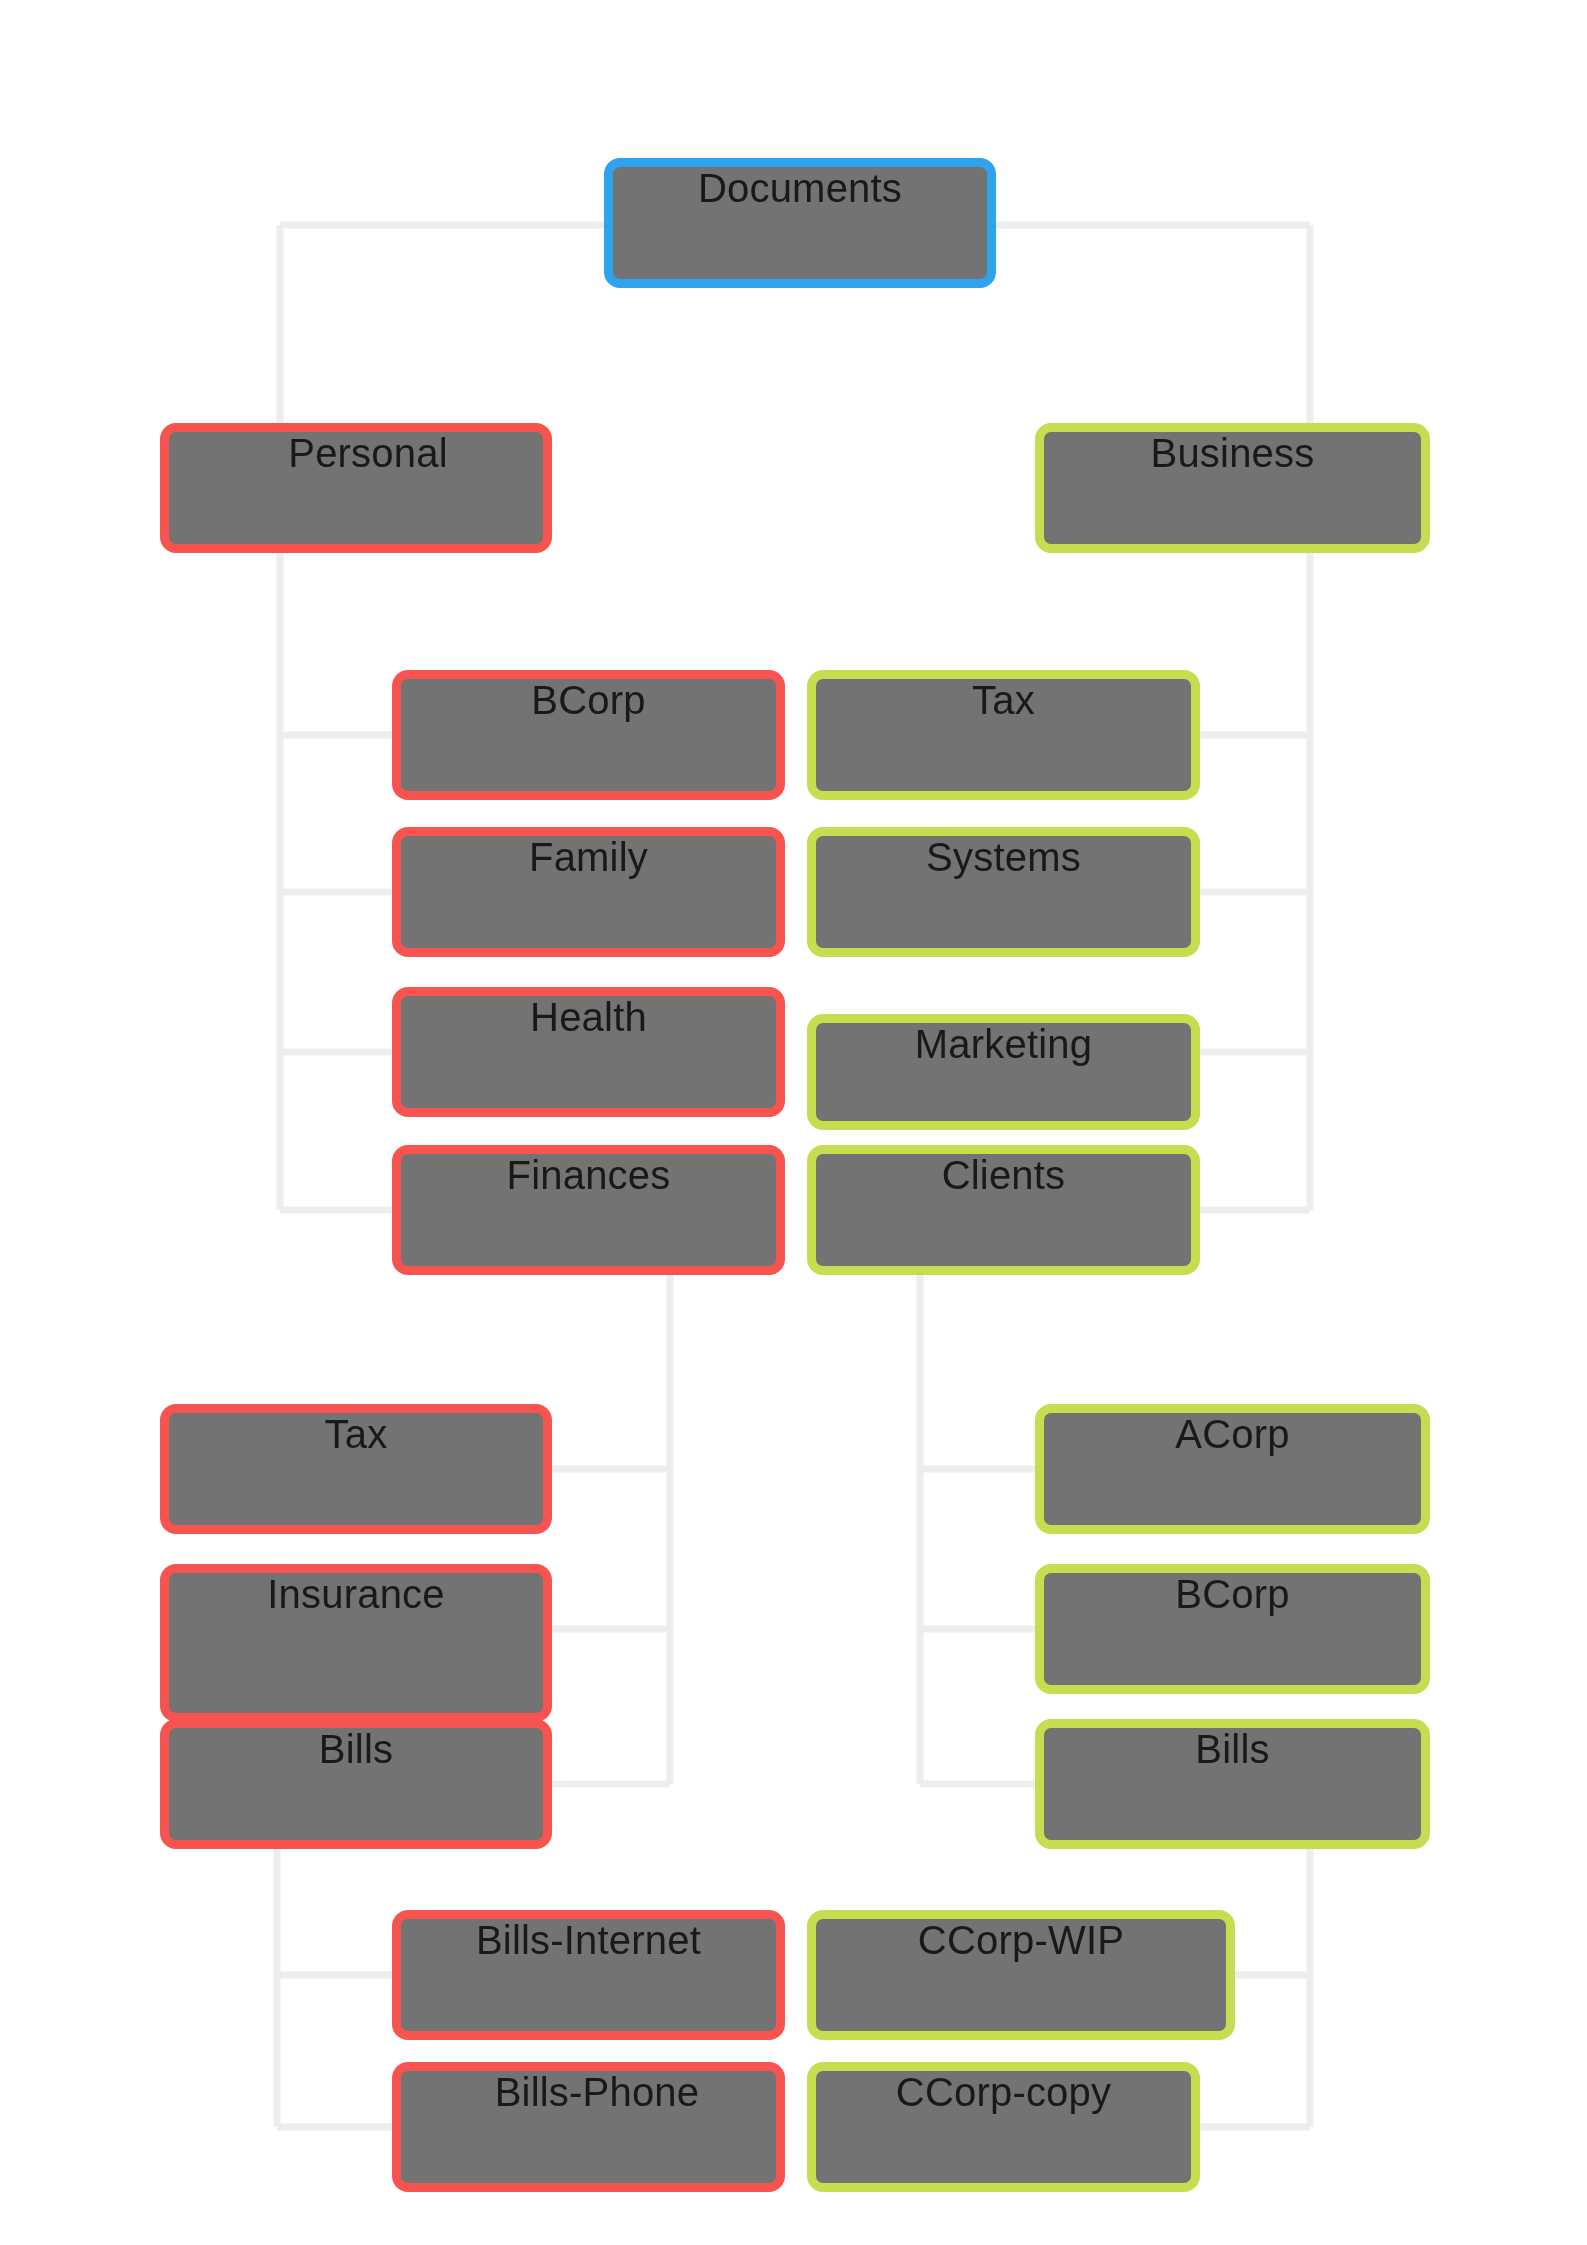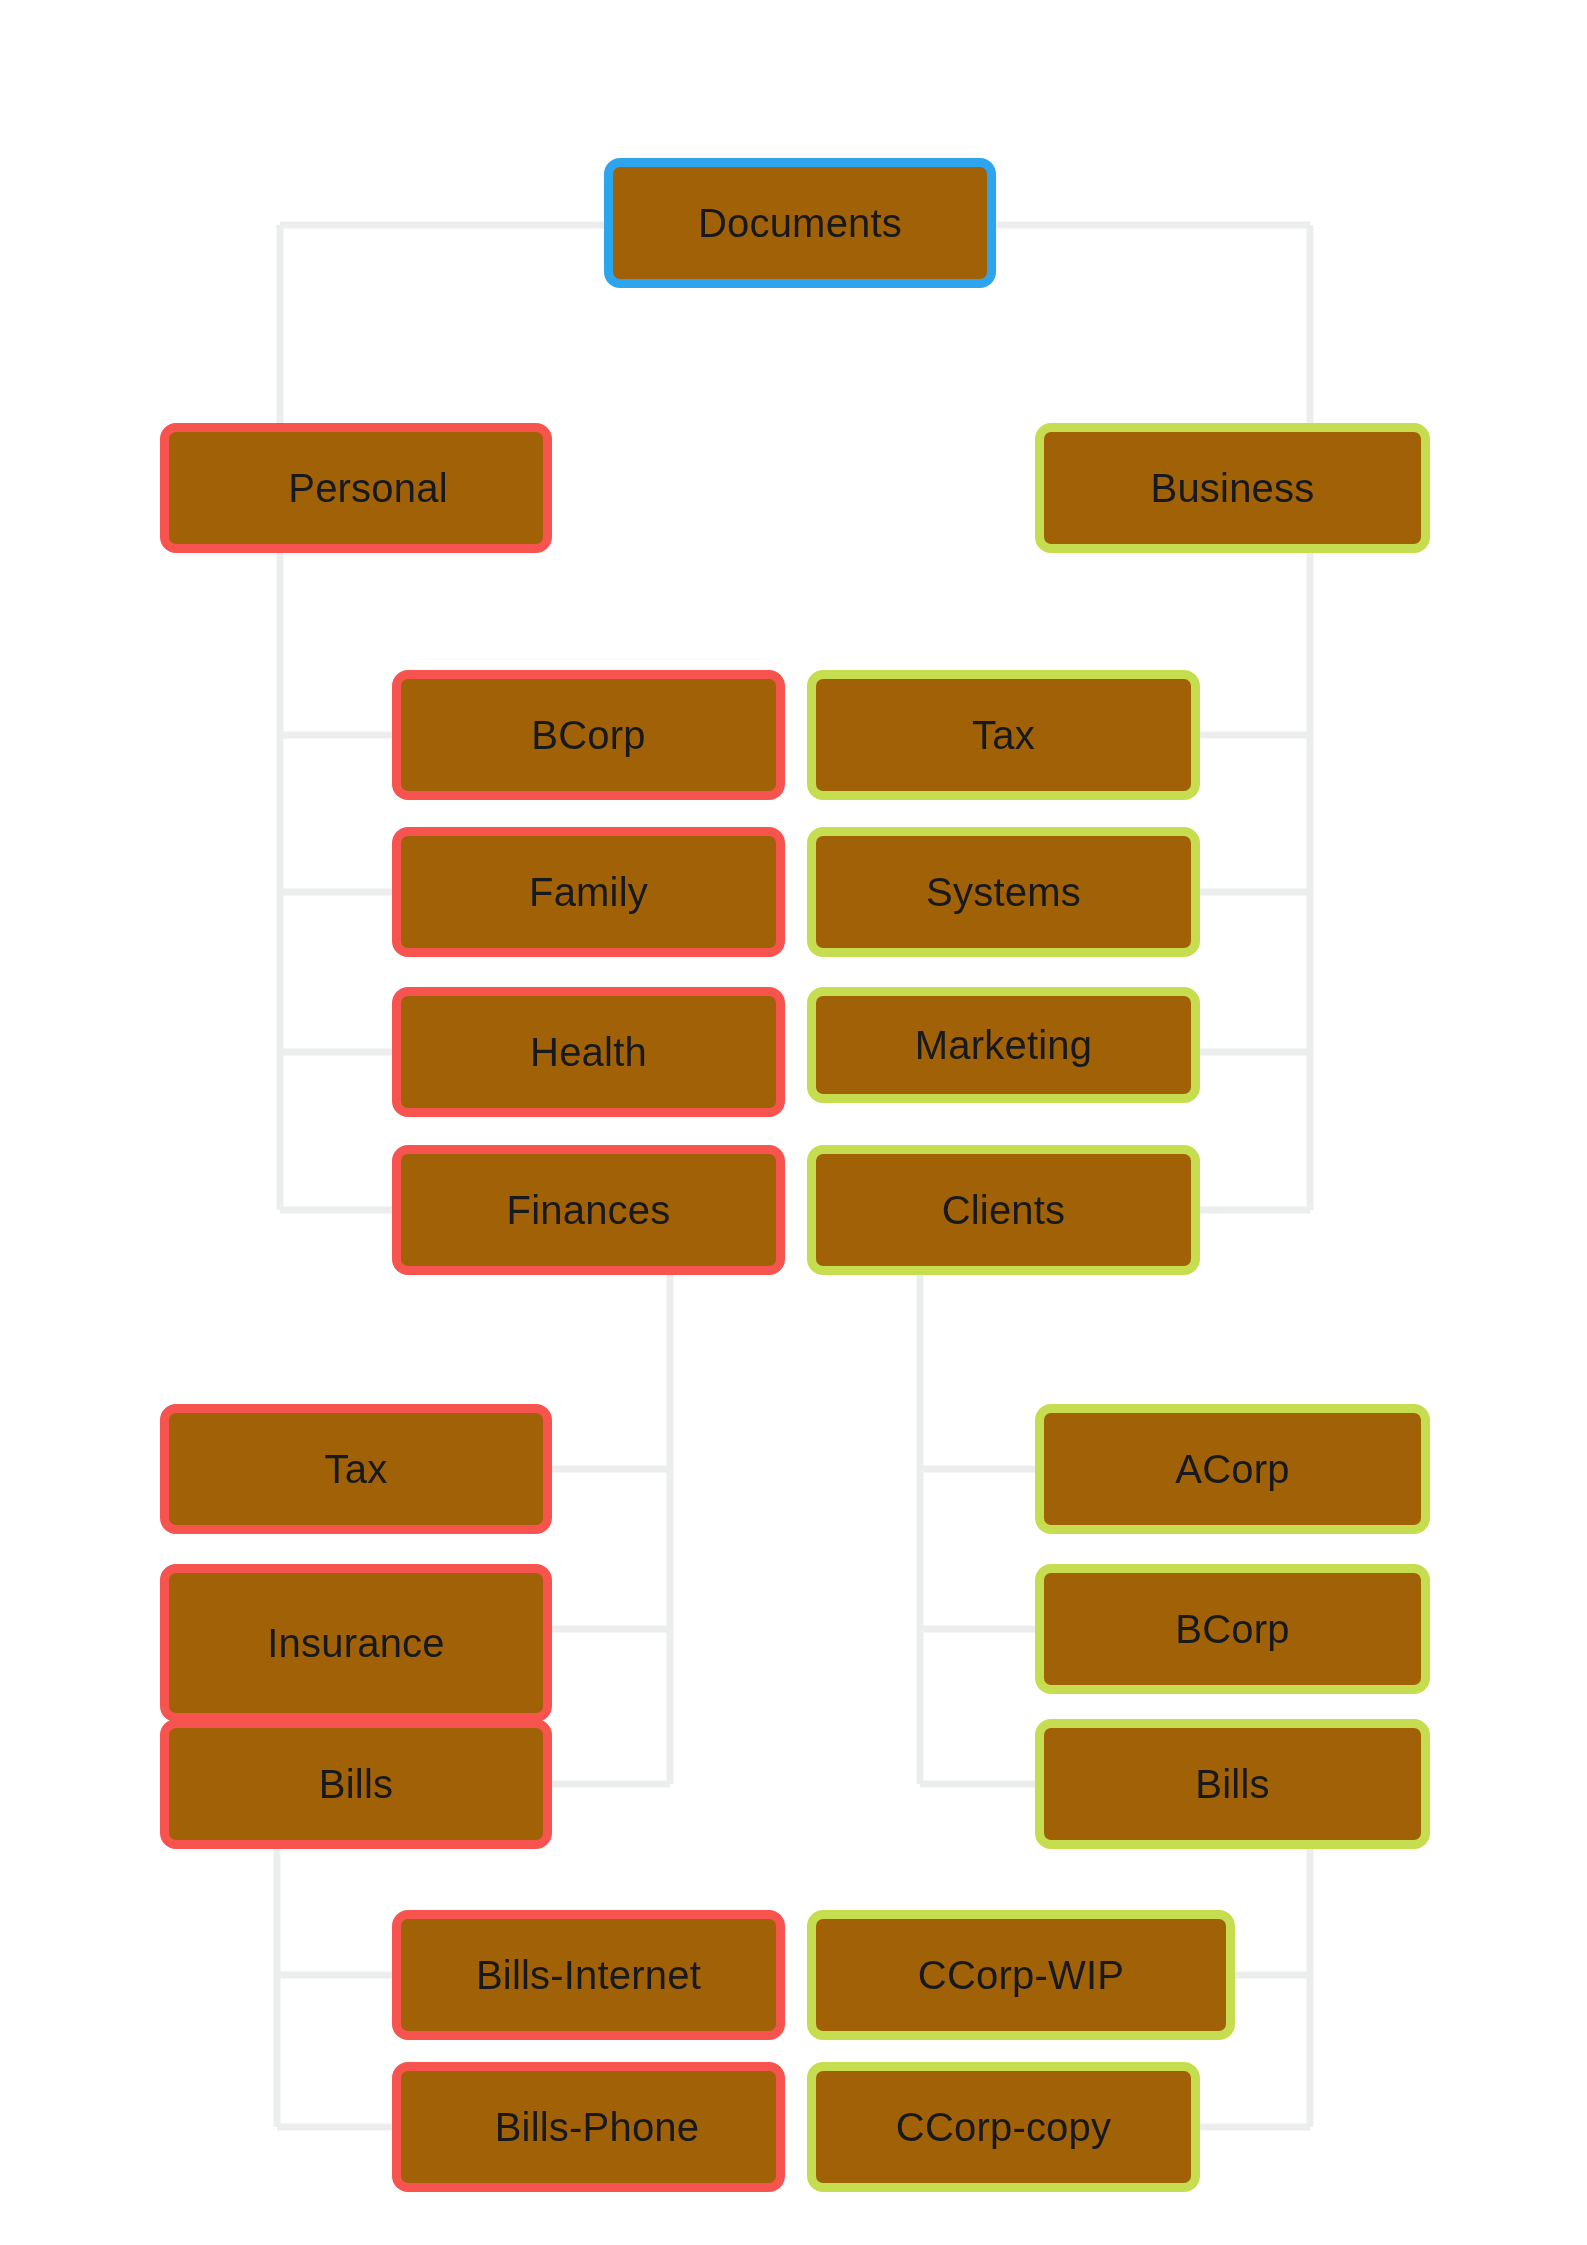--- a/index.html
+++ b/index.html
@@ -25,26 +25,25 @@
     width: 1587px;
     height: 2245px;
     z-index: 1;
     pointer-events: none;
   }
   
   .node {
     position: absolute;
     z-index: 5;
     box-sizing: border-box;
-    background: #a16207;
+    background: #737373;
     border-style: solid;
     border-width: 9px;
     border-radius: 16px;
     display: flex;
-    align-items: center;
     justify-content: center;
     text-align: center;
     color: #17191c;
     font-size: 40px;
     line-height: 1.05;
     letter-spacing: 0.2px;
     white-space: nowrap;
   }
   .node.root   { border-color: #2fa4ee; }
   .node.red    { border-color: #f7534f; }
@@ -120,21 +119,21 @@
       </div>
       <div class="node red" style="left: 392px; top: 1145px; width: 393px; height: 130px;">
         <span class="node-label">Finances</span>
       </div>
       <div class="node green" style="left: 807px; top: 670px; width: 393px; height: 130px;">
         <span class="node-label">Tax</span>
       </div>
       <div class="node green" style="left: 807px; top: 827px; width: 393px; height: 130px;">
         <span class="node-label">Systems</span>
       </div>
-      <div class="node green" style="left: 807px; top: 987px; width: 393px; height: 116px;">
+      <div class="node green" style="left: 807px; top: 1014px; width: 393px; height: 116px;">
         <span class="node-label">Marketing</span>
       </div>
       <div class="node green" style="left: 807px; top: 1145px; width: 393px; height: 130px;">
         <span class="node-label">Clients</span>
       </div>
       <div class="node red" style="left: 160px; top: 1404px; width: 392px; height: 130px;">
         <span class="node-label">Tax</span>
       </div>
       <div class="node red" style="left: 160px; top: 1564px; width: 392px; height: 158px;">
         <span class="node-label">Insurance</span>

